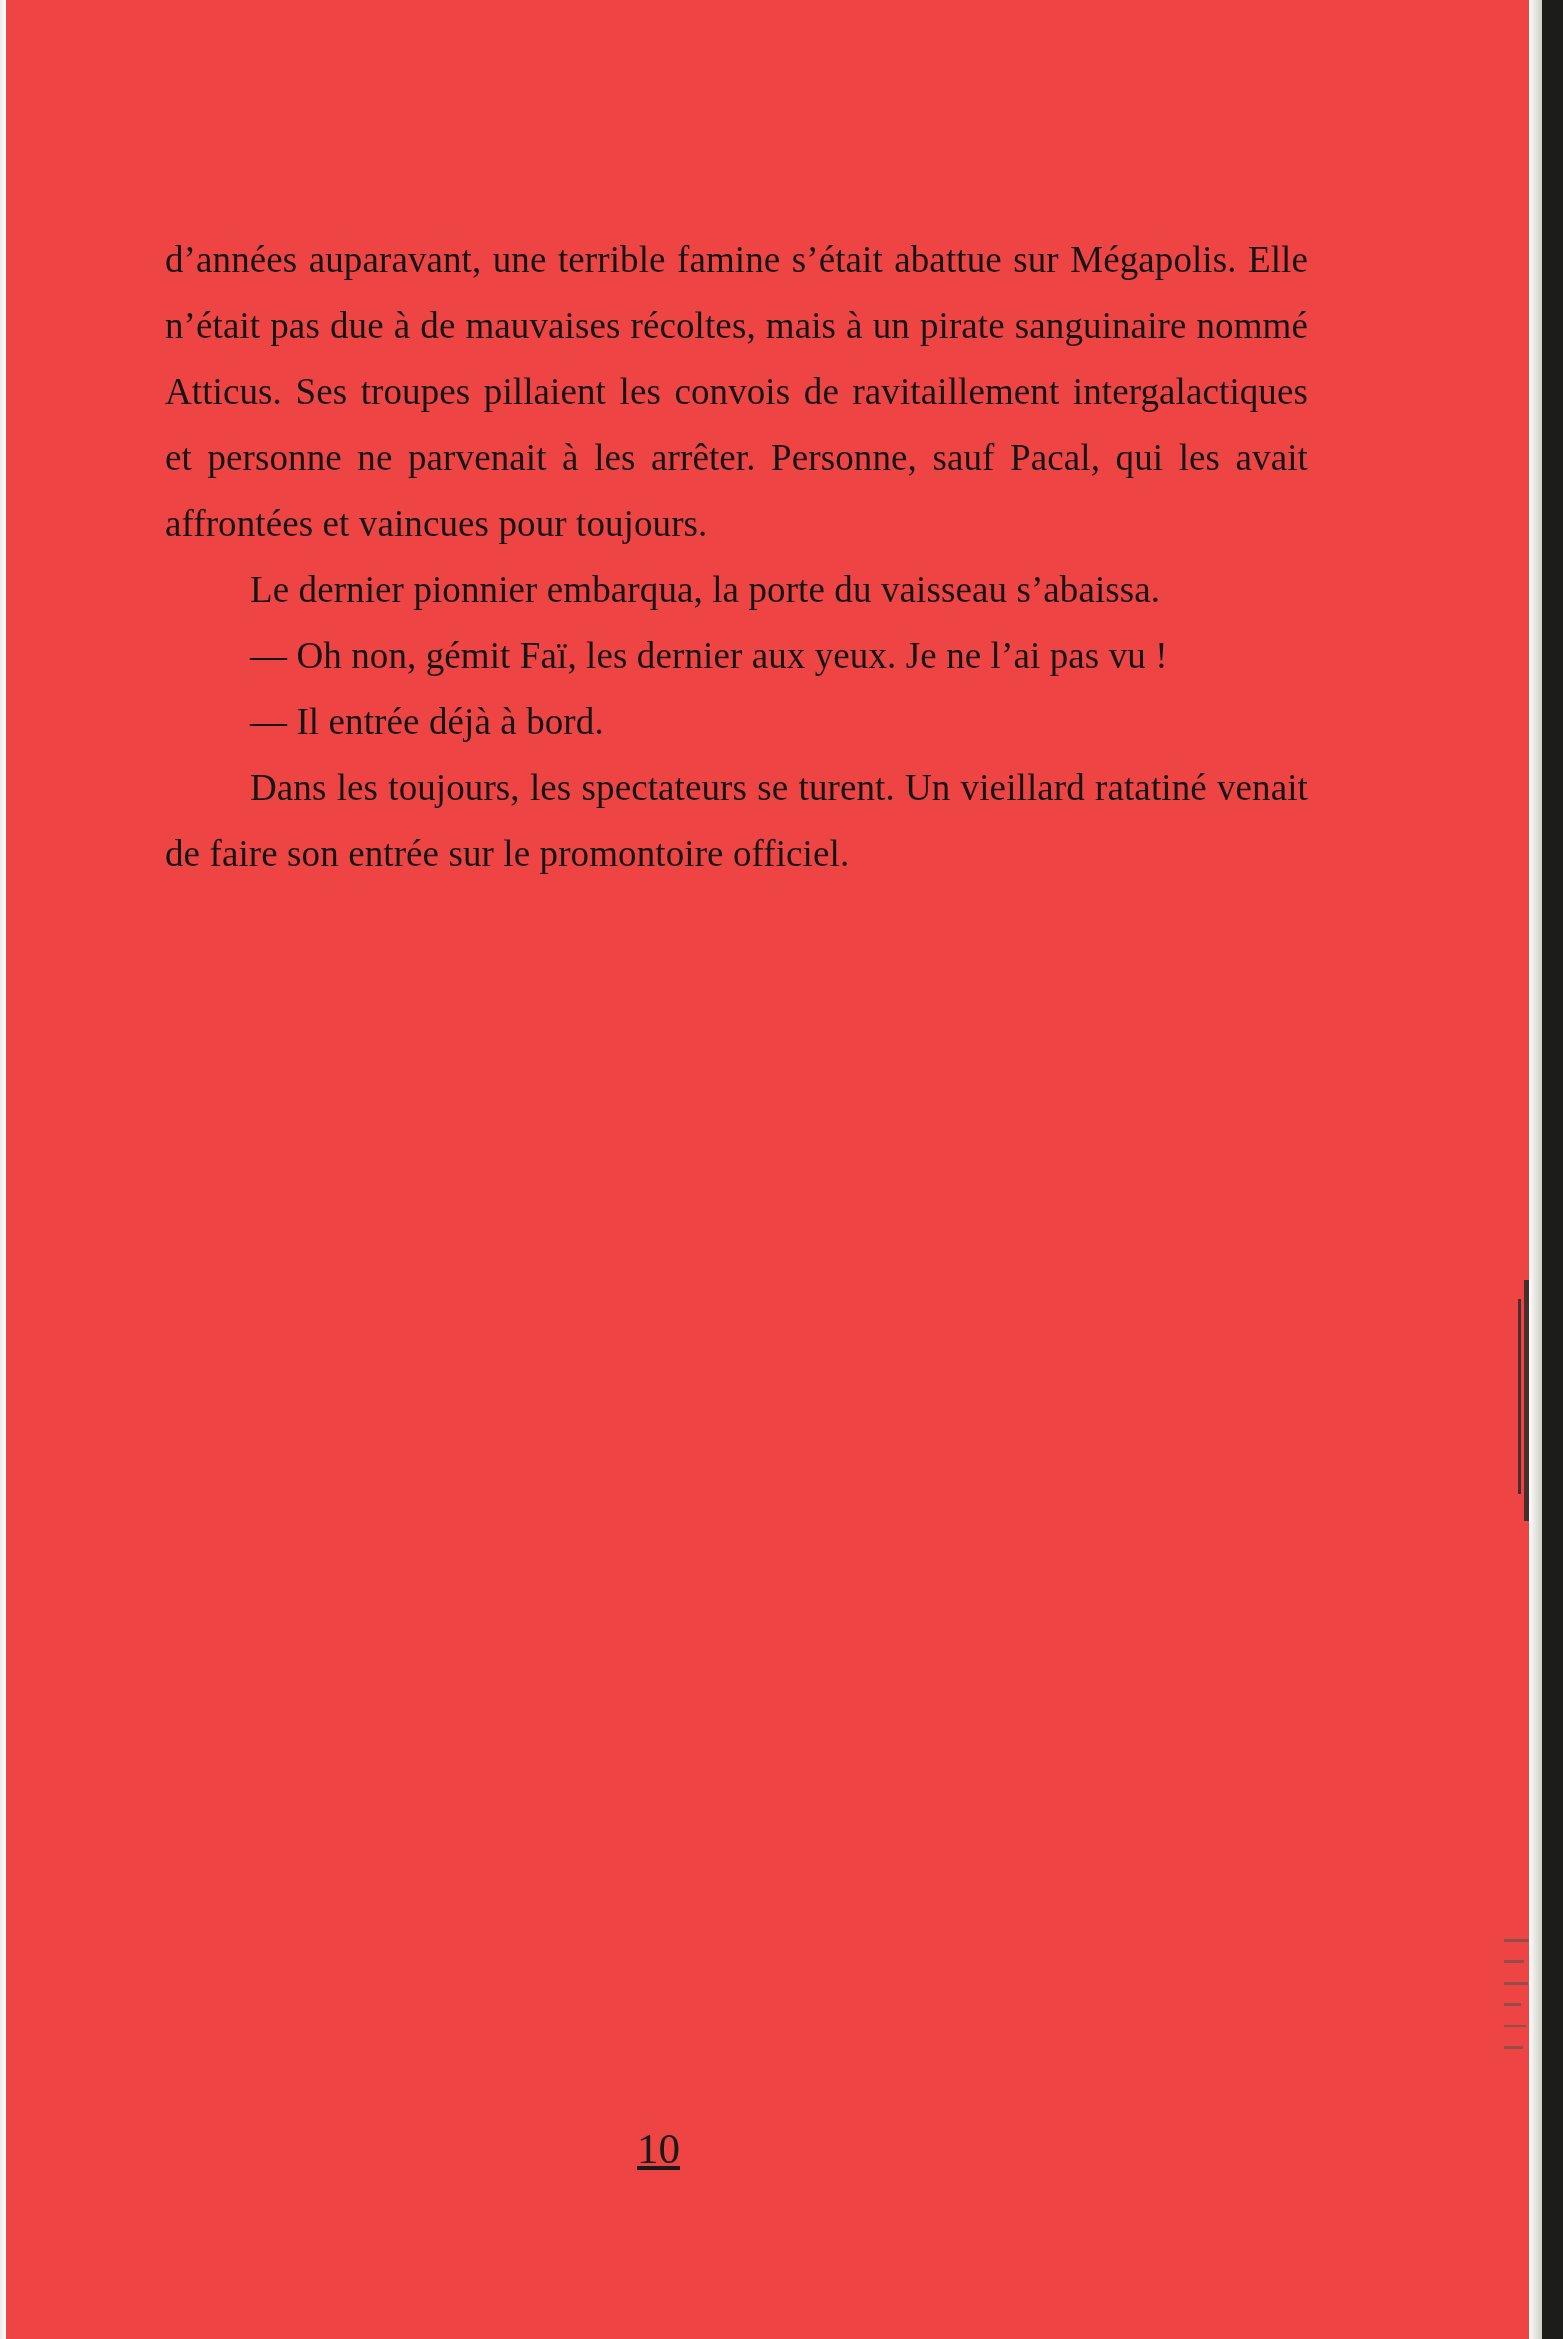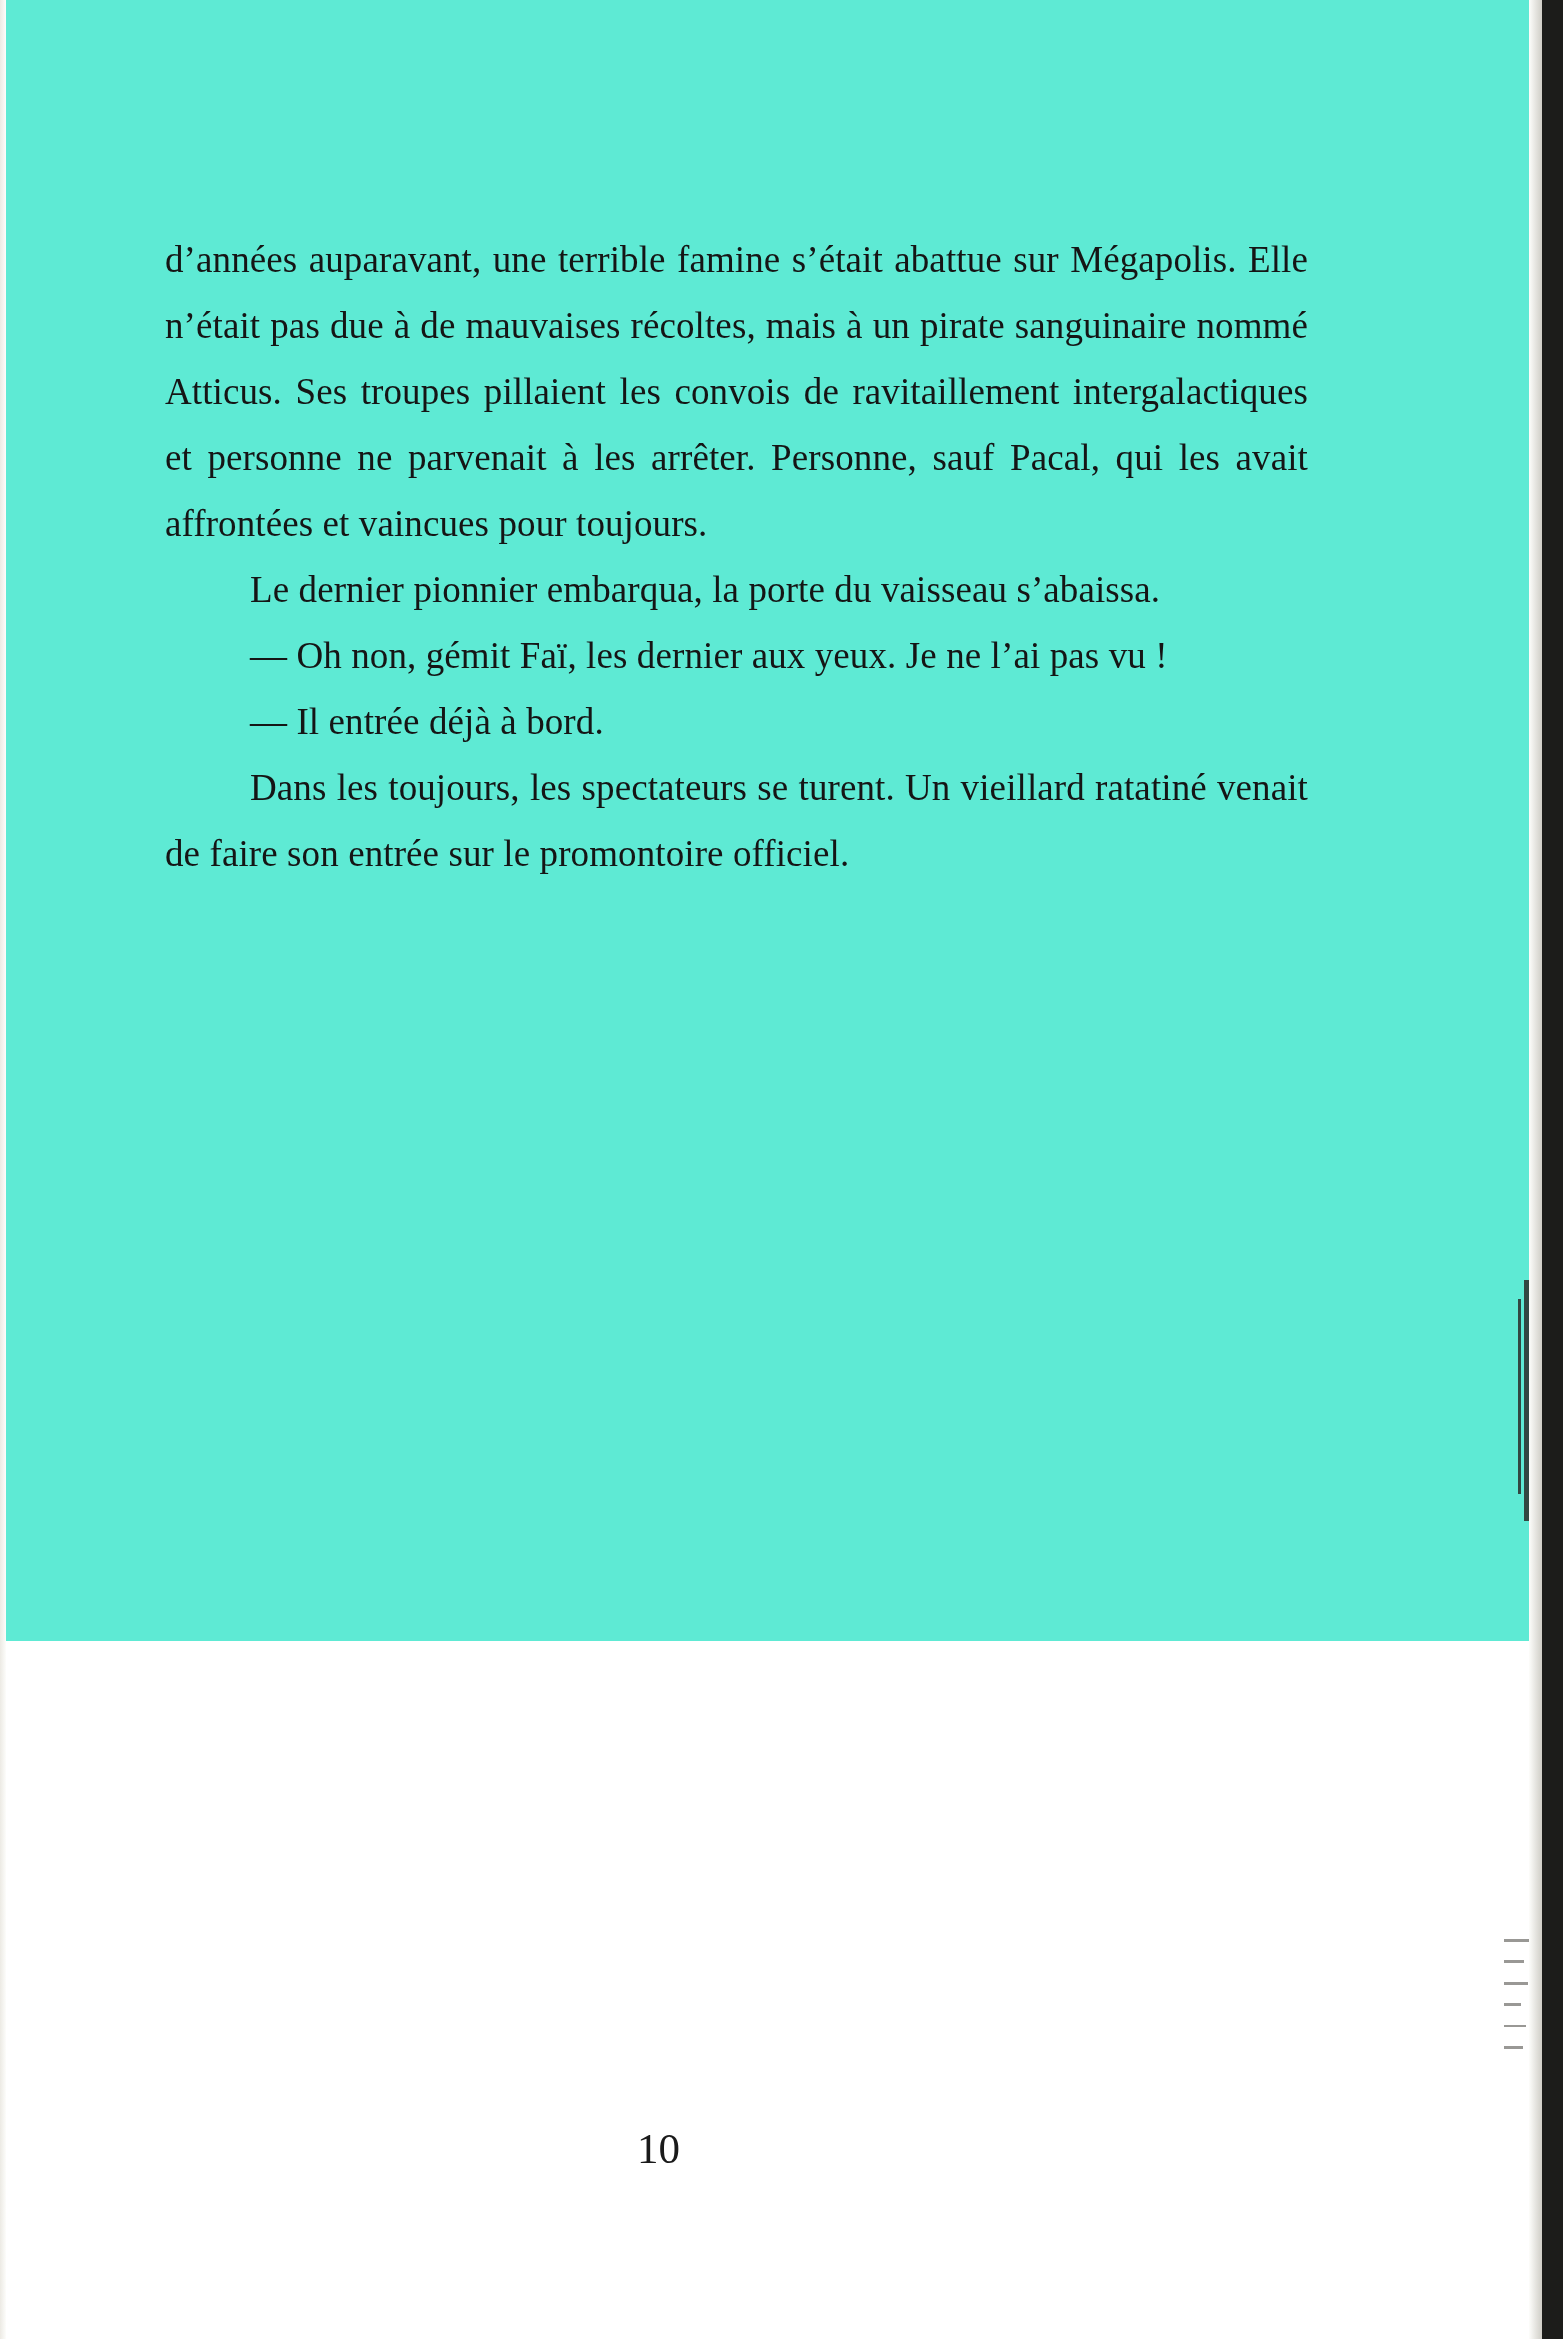--- a/index.html
+++ b/index.html
@@ -15,22 +15,22 @@
     overflow: hidden;
     position: relative;
   }
 
   
   .page {
     position: absolute;
     left: 0;
     top: 0;
     width: 1564px;
-    height: 1641px;
-    background: #5eead4;
+    height: 2339px;
+    background: #ef4444;
   }
 
   
   .spine-edge {
     position: absolute;
     top: 0;
     right: 0;
     width: 22px;
     height: 2339px;
     background: #1c1c1a;
@@ -98,20 +98,21 @@
 
   .folio {
     position: absolute;
     left: 0;
     top: 2124px;
     width: 1317px;
     text-align: center;
     font-size: 43px;
     color: #1a1a1a;
     font-family: "Liberation Serif", serif;
+    text-decoration: underline;
   }
 
   
   .paper-left-shadow {
     position: absolute;
     left: 0; top: 0;
     width: 5.6px; height: 2339px;
     background: linear-gradient(to right, #eceae4, #fdfdfb);
   }
 </style>

